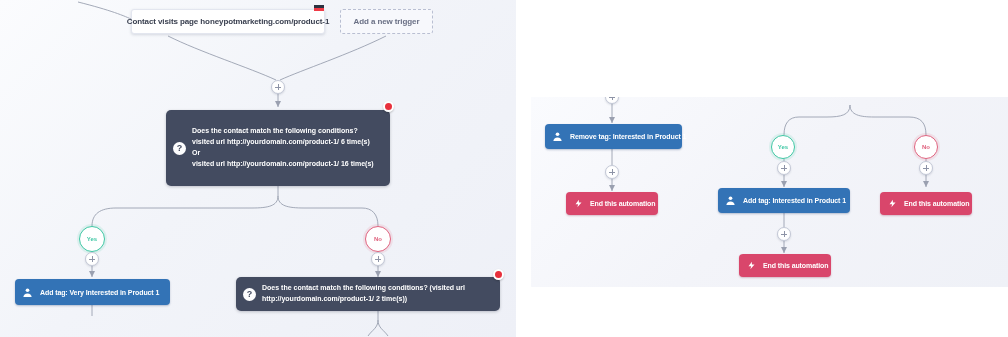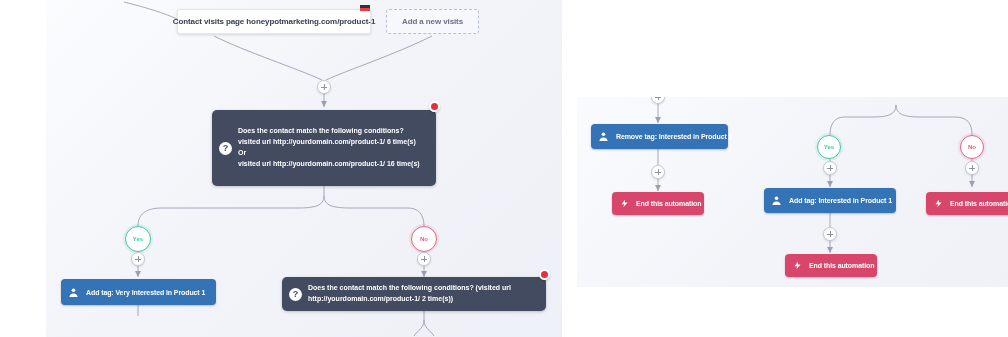--- a/index.html
+++ b/index.html
@@ -4,21 +4,21 @@
 <style>
   html,body{margin:0;padding:0;}
   body{
     width:1008px;height:337px;background:#ffffff;
     font-family:"Liberation Sans","DejaVu Sans",sans-serif;
     overflow:hidden;position:relative;
   }
   .stage{position:absolute;left:0;top:0;width:1008px;height:337px;}
 
   
-  .canvas{position:absolute;background:#f4f5fa;overflow:hidden;margin-left:46px;}
+  .canvas{position:absolute;background:#f4f5fa;overflow:hidden;}
   #canvas-left{left:0;top:0;width:516px;height:337px;
     background:linear-gradient(135deg,#fbfcfe 0%,#f2f4f9 45%,#eef0f7 100%);}
   #canvas-right{left:531px;top:97px;width:477px;height:190px;
     background:linear-gradient(135deg,#fafbfe 0%,#f3f4f9 50%,#eff1f7 100%);}
 
   .svglayer{position:absolute;left:0;top:0;width:100%;height:100%;pointer-events:none;}
 
   
   .node{position:absolute;box-sizing:border-box;display:flex;align-items:center;
         border-radius:4px;}
@@ -125,21 +125,21 @@
     </svg>
 
     <div class="node trigger" style="left:131px;top:9px;width:194px;height:25px;">
       <span class="txt">Contact visits page honeypotmarketing.com/product-1</span>
     </div>
     <div class="badge flag" style="left:313px;top:2px;">
         <i></i>
       </div>
 
     <div class="node addtrigger" style="left:340px;top:9px;width:93px;height:25px;">
-      <span class="txt">Add a new visits</span>
+      <span class="txt">Add a new trigger</span>
     </div>
 
     <div class="plus" style="left:271px;top:80px;"></div>
 
     <div class="node cond" style="left:166px;top:110px;width:224px;height:76px;">
       <span class="qmark ico">?</span>
       <div class="body">
         <div class="line">Does the contact match the following conditions?</div>
         <div class="line">visited url http://yourdomain.com/product-1/ 6 time(s)</div>
         <div class="line">Or</div>

